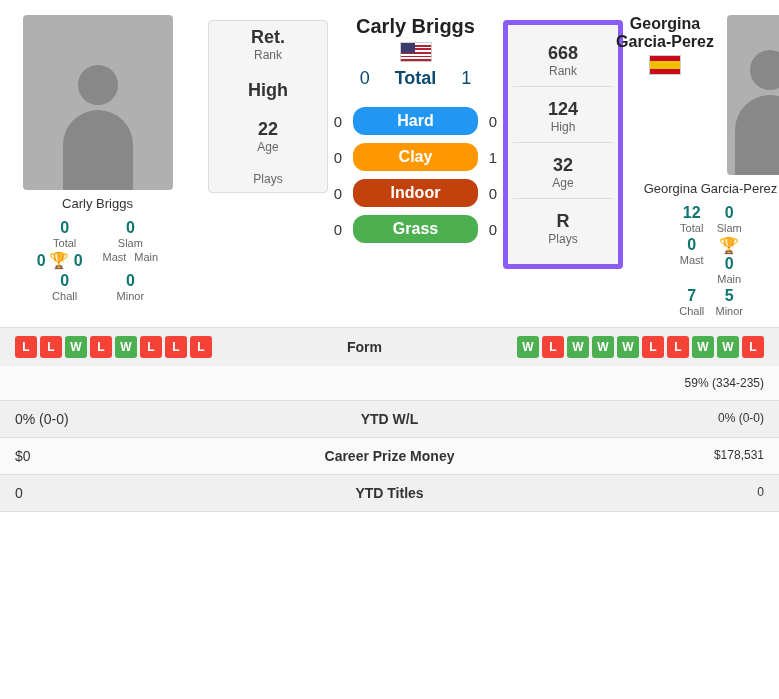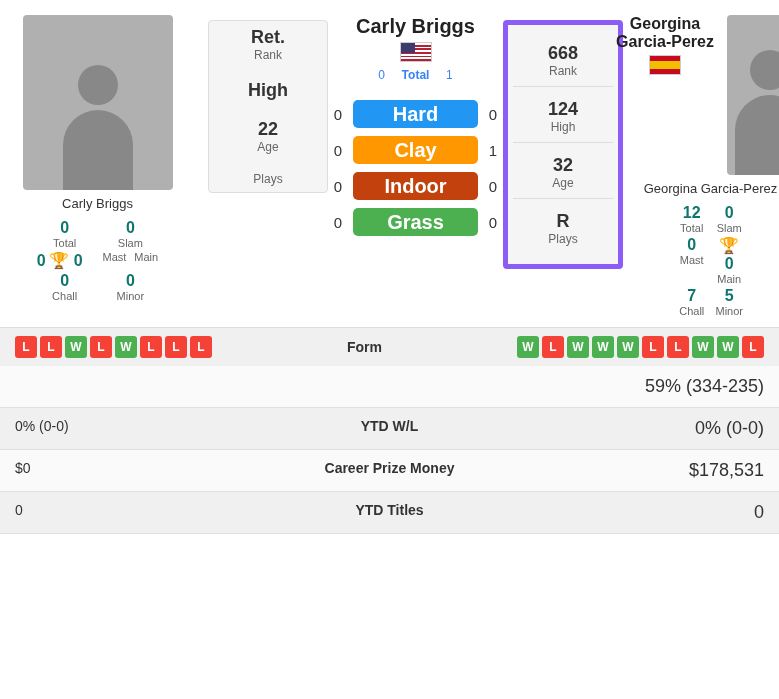--- a/index.html
+++ b/index.html
@@ -167,33 +167,33 @@
     .surface-score {
       font-size: 15px;
       color: #333;
       width: 20px;
       text-align: center;
     }
 
     .surface-badge {
       flex: 1;
       height: 28px;
-      border-radius: 5px;
+      border-radius: 12px;
       display: flex;
       align-items: center;
       justify-content: center;
       color: #fff;
-      font-size: 20px;
+      font-size: 16px;
       font-weight: bold;
       margin: 0 5px;
     }
 
     .total-row {
-      font-size: 12px;
-      color: #3b82f6;
+      font-size: 18px;
+      color: #0c4a6e;
       text-align: center;
       margin-bottom: 10px;
     }
 
     
     .center-stats-right {
       width: 120px;
       flex-shrink: 0;
       background: #f5f5f5;
       border: 5px solid #8b5cf6;
@@ -291,21 +291,21 @@
     .stats-center-label {
       width: 200px;
       text-align: center;
       font-size: 14px;
       font-weight: bold;
       color: #333;
     }
     .stats-right-val {
       flex: 1;
       text-align: right;
-      font-size: 18px;
+      font-size: 12px;
       color: #333;
     }
 
     
     .us-flag {
       width: 32px;
       height: 20px;
       background: linear-gradient(
         #fff 0%, #fff 10%, #b22234 10%, #b22234 20%,
         #fff 20%, #fff 30%, #b22234 30%, #b22234 40%,

